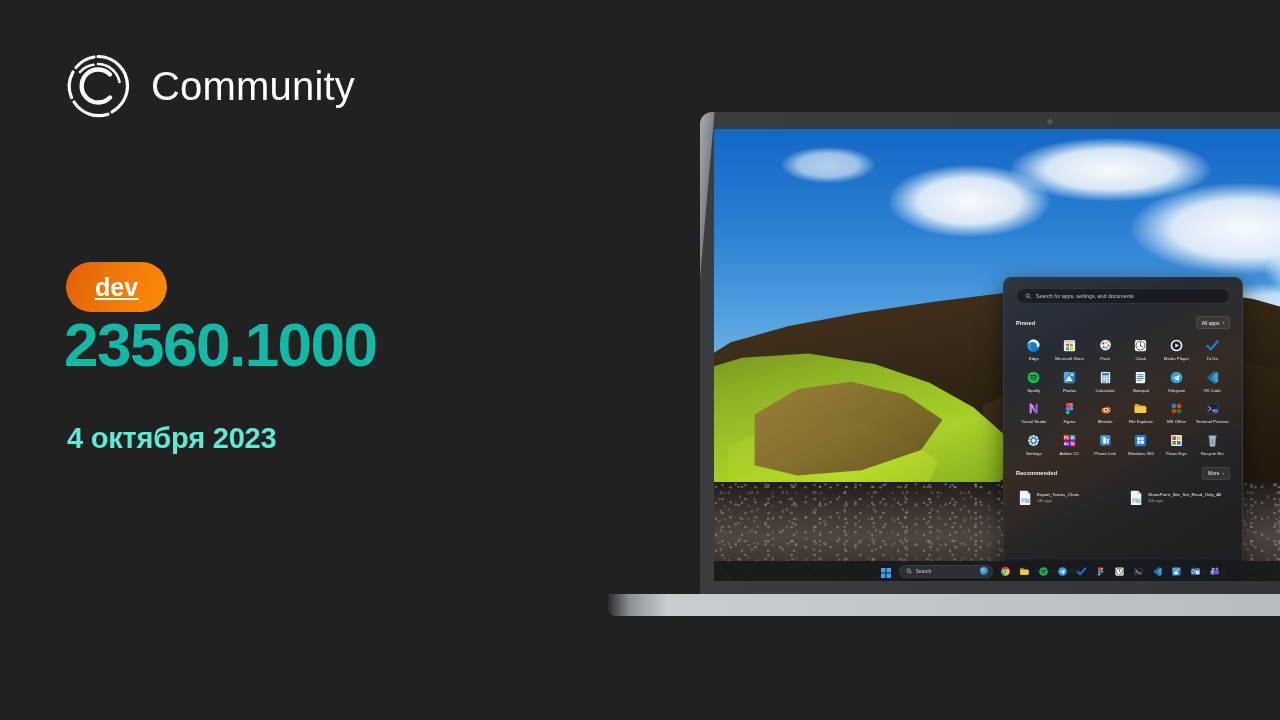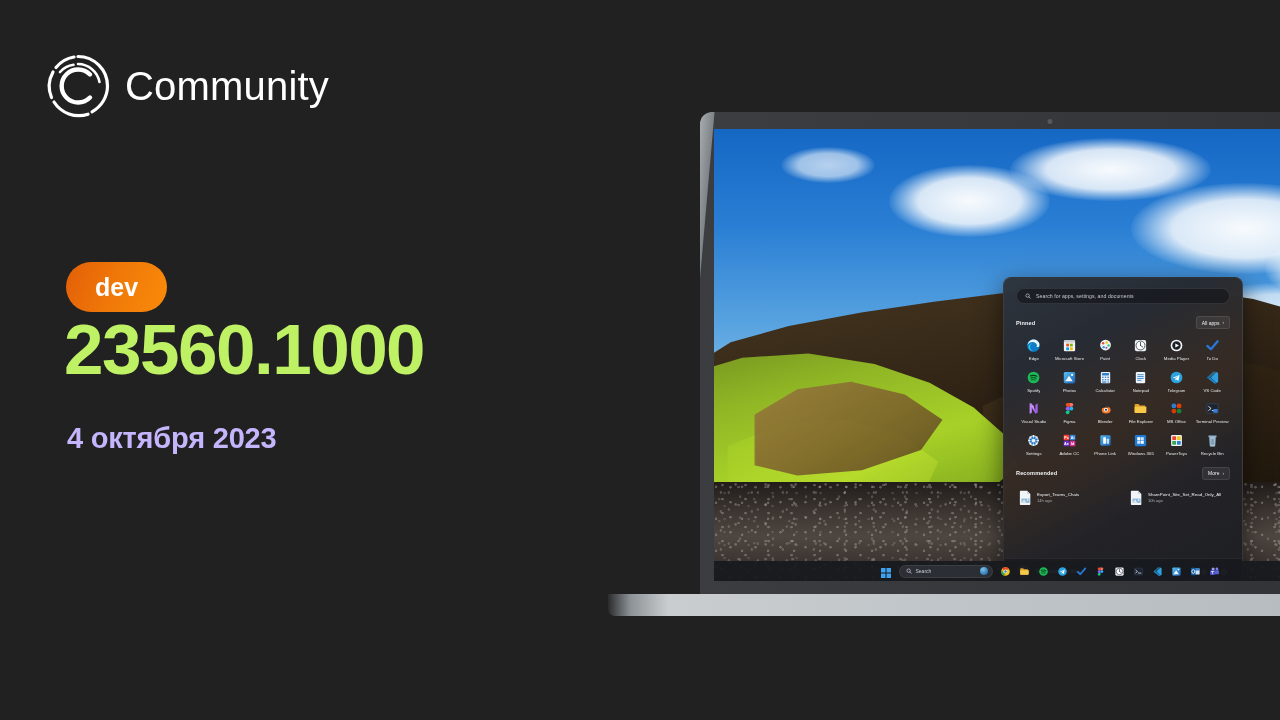--- a/index.html
+++ b/index.html
@@ -15,25 +15,25 @@
   #root {
     position: relative;
     width: 1280px;
     height: 720px;
     background: #212121;
   }
 
   
   #brand {
     position: absolute;
-    left: 44px;
+    left: 64px;
     top: 52px;
     display: flex;
     align-items: center;
-    gap: 13px;
+    gap: 19px;
   }
   #brand-logo {
     width: 68px;
     height: 68px;
     flex: 0 0 68px;
     position: relative;
   }
   #brand-name {
     font-size: 40px;
     font-weight: 300;
@@ -60,45 +60,46 @@
     color: #ffffff;
     font-size: 25px;
     font-weight: 600;
     letter-spacing: 0.1px;
     padding: 0 26px;
     white-space: nowrap;
   }
   .badge.dev {
     background: linear-gradient(110deg, #e25f08 0%, #f07808 48%, #f98b0a 100%);
     padding: 4px 29px;
+    text-decoration: underline;
   }
   .badge.ring {
     background: linear-gradient(100deg, #2196f3 0%, #1b86f2 40%, #1565e8 100%);
     padding: 0 25px;
   }
 
   #build-number {
     position: absolute;
     left: 64px;
     top: 312px;
-    font-size: 71px;
+    font-size: 62px;
     font-weight: 600;
-    color: #bef264;
+    color: #14b8a6;
     letter-spacing: -1.5px;
     line-height: 1.08;
     white-space: nowrap;
   }
 
   #build-date {
     position: absolute;
     left: 67px;
     top: 422px;
     font-size: 29px;
     font-weight: 600;
-    color: #c4b5fd;
+    color: #5eead4;
     letter-spacing: -0.2px;
     white-space: nowrap;
   }
 
   
   #laptop {
     position: absolute;
     left: 700px;
     top: 112px;
     width: 700px;

